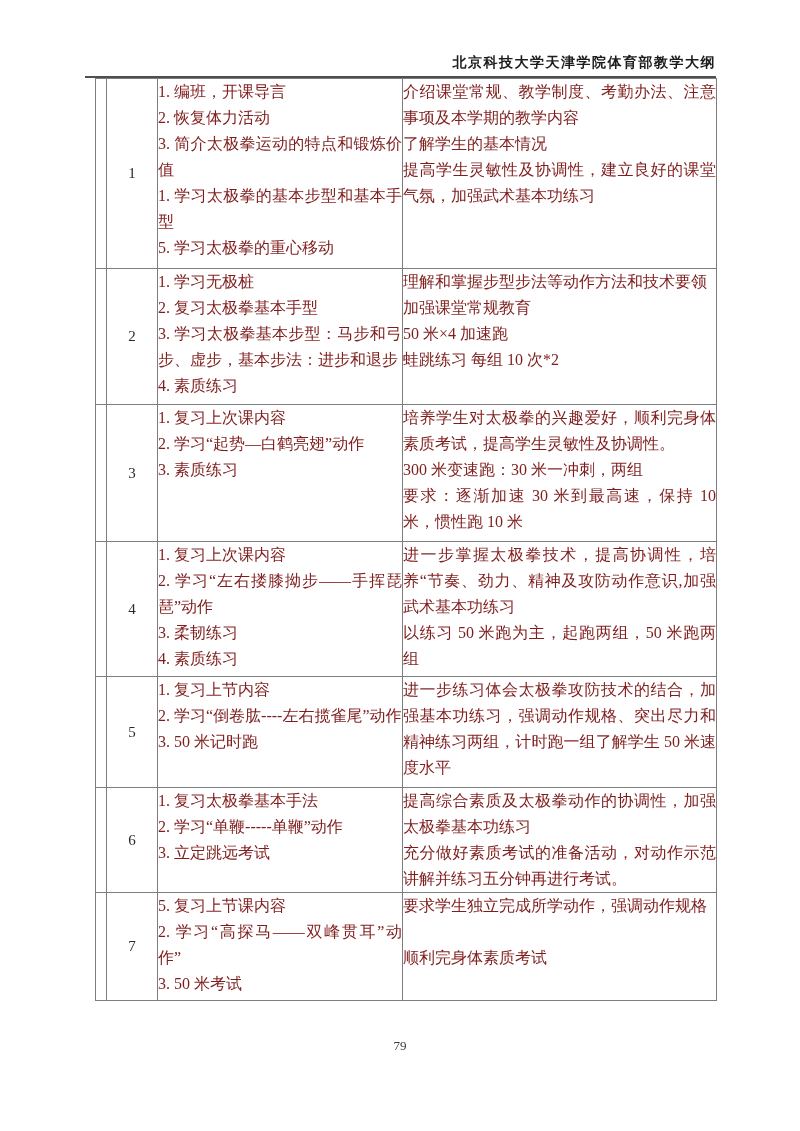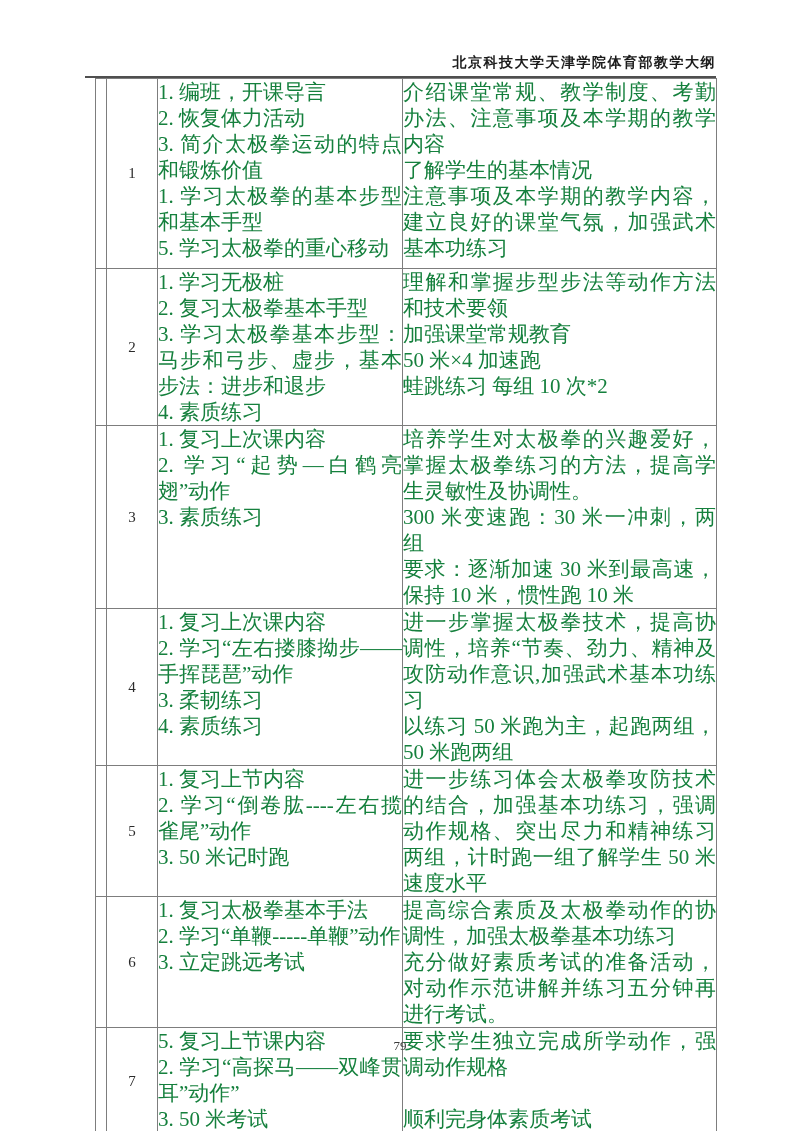--- a/index.html
+++ b/index.html
@@ -59,25 +59,25 @@
     width: 244px;
     vertical-align: top;
     padding: 3px 3px 3px 9px;
   }
   td.col-objectives {
     width: 313px;
     vertical-align: top;
     padding: 3px 2px 3px 8px;
   }
   .para {
-    font-size: 21px;
+    font-size: 16px;
     line-height: 26px;
     min-height: 26px;
     text-align: justify;
-    color: #15803d;
+    color: #7f1d1d;
   }
   tr.row-1 { height: 190px; }
   tr.row-2 { height: 136px; }
   tr.row-3 { height: 137px; }
   tr.row-4 { height: 135px; }
   tr.row-5 { height: 111px; }
   tr.row-6 { height: 104px; }
   tr.row-7 { height: 108px; }
   .footer {
     position: absolute;
@@ -108,21 +108,21 @@
           <td class="col-content">
             <div class="para">1. 编班，开课导言</div>
             <div class="para">2. 恢复体力活动</div>
             <div class="para">3. 简介太极拳运动的特点和锻炼价值</div>
             <div class="para">1. 学习太极拳的基本步型和基本手型</div>
             <div class="para">5. 学习太极拳的重心移动</div>
           </td>
           <td class="col-objectives">
             <div class="para">介绍课堂常规、教学制度、考勤办法、注意事项及本学期的教学内容</div>
             <div class="para">了解学生的基本情况</div>
-            <div class="para">注意事项及本学期的教学内容，建立良好的课堂气氛，加强武术基本功练习</div>
+            <div class="para">提高学生灵敏性及协调性，建立良好的课堂气氛，加强武术基本功练习</div>
           </td>
         </tr>
         <tr class="row-2">
           <td class="col-spacer"></td>
           <td class="col-week">2</td>
           <td class="col-content">
             <div class="para">1. 学习无极桩</div>
             <div class="para">2. 复习太极拳基本手型</div>
             <div class="para">3. 学习太极拳基本步型：马步和弓步、虚步，基本步法：进步和退步</div>
             <div class="para">4. 素质练习</div>
@@ -136,21 +136,21 @@
         </tr>
         <tr class="row-3">
           <td class="col-spacer"></td>
           <td class="col-week">3</td>
           <td class="col-content">
             <div class="para">1. 复习上次课内容</div>
             <div class="para">2. 学习“起势—白鹤亮翅”动作</div>
             <div class="para">3. 素质练习</div>
           </td>
           <td class="col-objectives">
-            <div class="para">培养学生对太极拳的兴趣爱好，掌握太极拳练习的方法，提高学生灵敏性及协调性。</div>
+            <div class="para">培养学生对太极拳的兴趣爱好，顺利完身体素质考试，提高学生灵敏性及协调性。</div>
             <div class="para">300 米变速跑：30 米一冲刺，两组</div>
             <div class="para">要求：逐渐加速 30 米到最高速，保持 10 米，惯性跑 10 米</div>
           </td>
         </tr>
         <tr class="row-4">
           <td class="col-spacer"></td>
           <td class="col-week">4</td>
           <td class="col-content">
             <div class="para">1. 复习上次课内容</div>
             <div class="para">2. 学习“左右搂膝拗步——手挥琵琶”动作</div>

